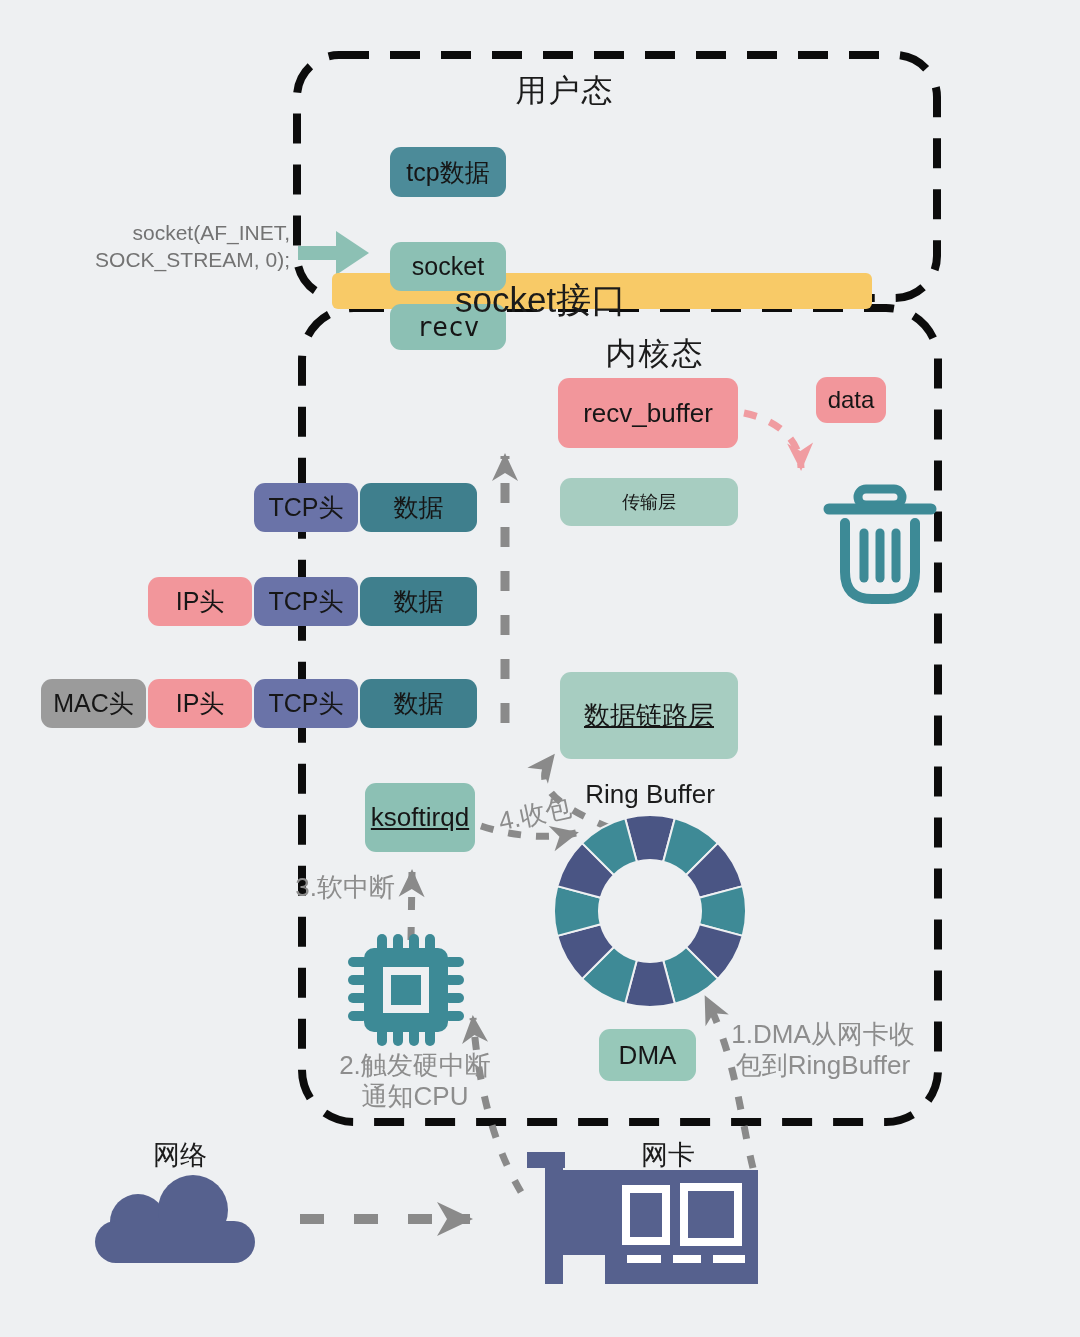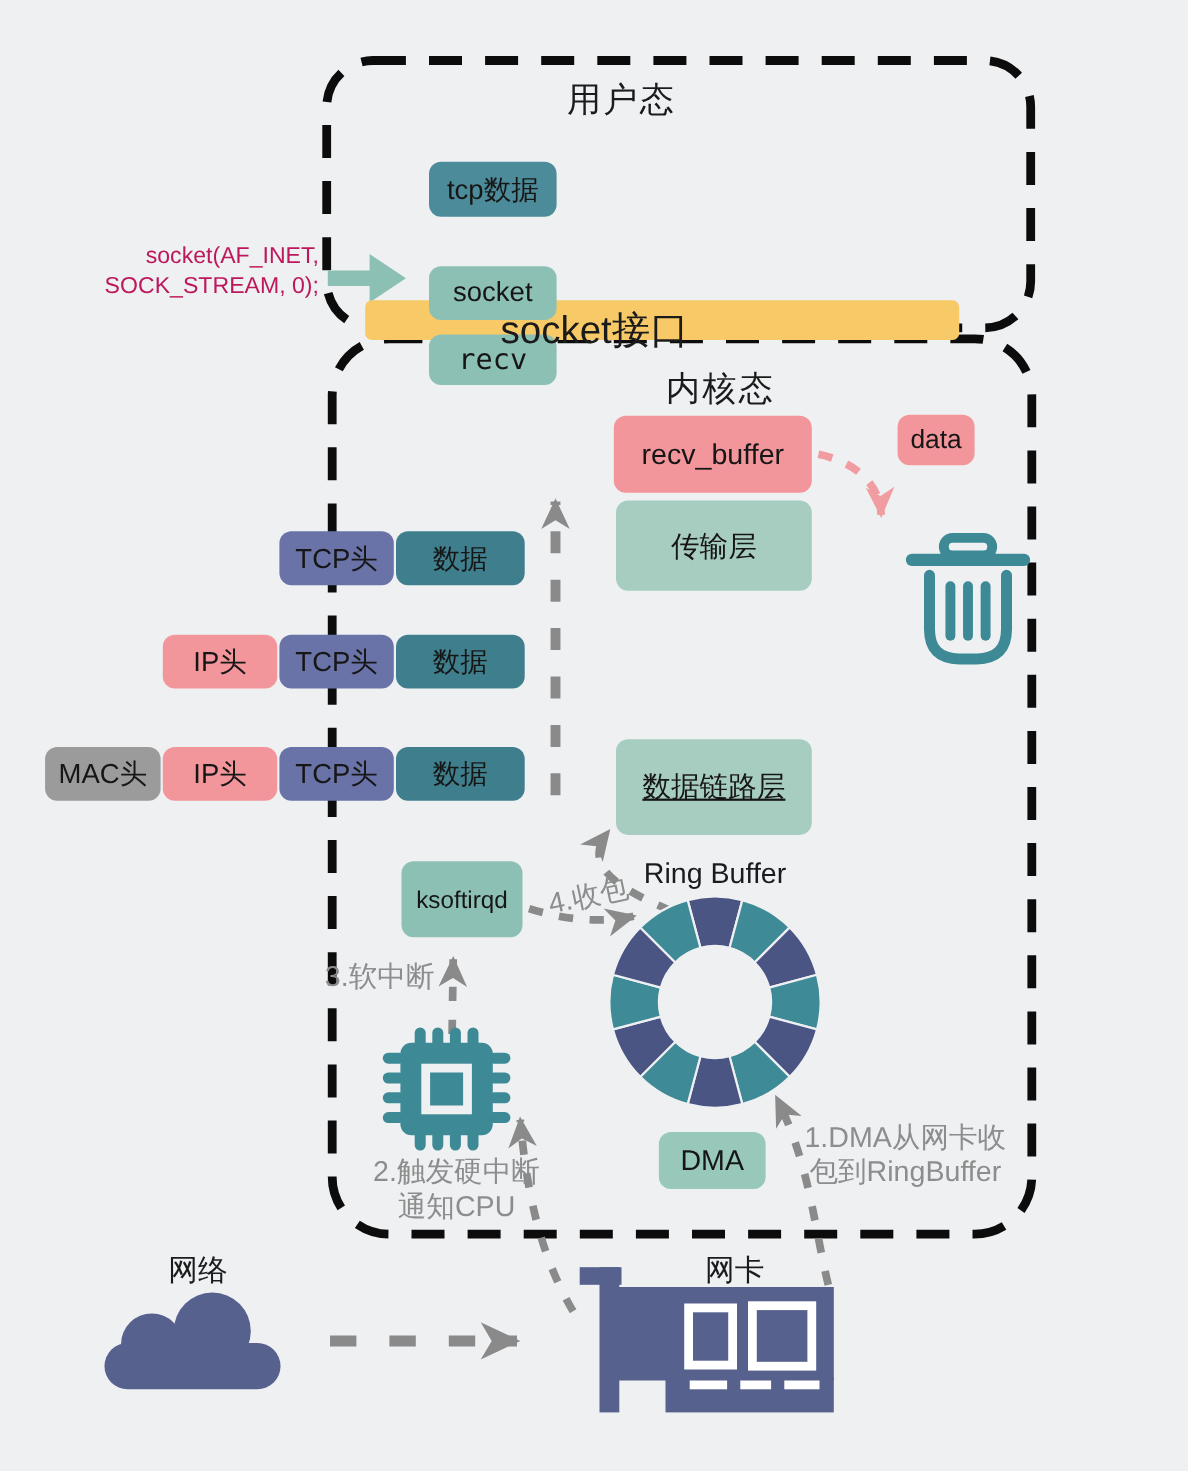--- a/index.html
+++ b/index.html
@@ -118,49 +118,49 @@
     </g>
 
     <polygon points="298,246 336,246 336,231 369,253 336,275 336,260 298,260" fill="#8CC0B4"></polygon>
   </svg>
 
   <div class="lbl" style="left:470px;top:70px;width:190px;font-size:31px;letter-spacing:2px;">用户态</div>
   <div class="lbl" style="left:560px;top:333px;width:190px;font-size:31px;letter-spacing:2px;">内核态</div>
 
   <div class="box teal-dark" style="left:390px;top:147px;width:116px;height:50px;">tcp数据</div>
 
-  <div class="lbl" style="left:90px;top:219px;width:200px;text-align:right;font-size:21px;line-height:27px;color:#be185d;">
+  <div class="lbl" style="left:90px;top:219px;width:200px;text-align:right;font-size:21px;line-height:27px;color:#737373;">
     <div>socket(AF_INET,</div>
     <div>SOCK_STREAM, 0);</div>
   </div>
 
   <div class="bar" style="left:332px;top:273px;width:540px;height:36px;background:#F8CA67;"></div>
   <div class="lbl" style="left:455px;top:277px;width:160px;font-size:35px;z-index:4;">socket接口</div>
 
   <div class="box sage" style="left:390px;top:242px;width:116px;height:49px;">socket</div>
   <div class="box sage mono" style="left:390px;top:304px;width:116px;height:46px;font-size:26px;">recv</div>
 
   <div class="box pink" style="left:558px;top:378px;width:180px;height:70px;font-size:26px;">recv_buffer</div>
   <div class="box pink" style="left:816px;top:377px;width:70px;height:46px;font-size:24px;">data</div>
-  <div class="box sage-light" style="left:560px;top:455px;width:178px;height:82px;font-size:26px;">传输层</div>
+  <div class="box sage-light" style="left:560px;top:478px;width:178px;height:48px;font-size:18px;">传输层</div>
   <div class="box sage-light" style="left:560px;top:672px;width:178px;height:87px;font-size:26px;text-decoration:underline;">数据链路层</div>
 
   <div class="box purple" style="left:254px;top:483px;width:104px;height:49px;">TCP头</div>
   <div class="box teal-data" style="left:360px;top:483px;width:117px;height:49px;">数据</div>
 
   <div class="box pink" style="left:148px;top:577px;width:104px;height:49px;">IP头</div>
   <div class="box purple" style="left:254px;top:577px;width:104px;height:49px;">TCP头</div>
   <div class="box teal-data" style="left:360px;top:577px;width:117px;height:49px;">数据</div>
 
   <div class="box graybg" style="left:41px;top:679px;width:105px;height:49px;">MAC头</div>
   <div class="box pink" style="left:148px;top:679px;width:104px;height:49px;">IP头</div>
   <div class="box purple" style="left:254px;top:679px;width:104px;height:49px;">TCP头</div>
   <div class="box teal-data" style="left:360px;top:679px;width:117px;height:49px;">数据</div>
 
-  <div class="box sage" style="left:365px;top:783px;width:110px;height:69px;font-size:22px;">ksoftirqd</div>
+  <div class="box sage" style="left:365px;top:783px;width:110px;height:69px;font-size:26px;text-decoration:underline;">ksoftirqd</div>
   <div class="lbl" style="left:575px;top:779px;width:150px;font-size:26px;">Ring Buffer</div>
   <div class="lbl gray" style="left:485px;top:797px;width:100px;font-size:26px;transform:rotate(-12deg);">4.收包</div>
   <div class="lbl gray" style="left:280px;top:870px;width:115px;font-size:26px;text-align:right;">3.软中断</div>
 
   <div class="lbl gray two-line" style="left:325px;top:1050px;width:180px;font-size:26px;">
     <div>2.触发硬中断</div>
     <div>通知CPU</div>
   </div>
 
   <div class="box sage-dma" style="left:599px;top:1029px;width:97px;height:52px;font-size:26px;">DMA</div>

